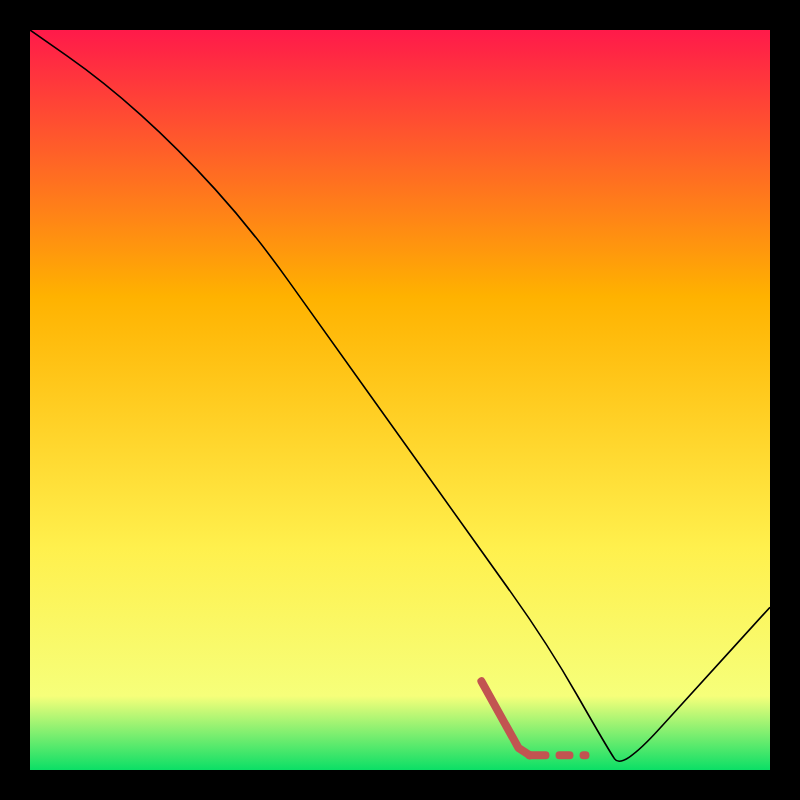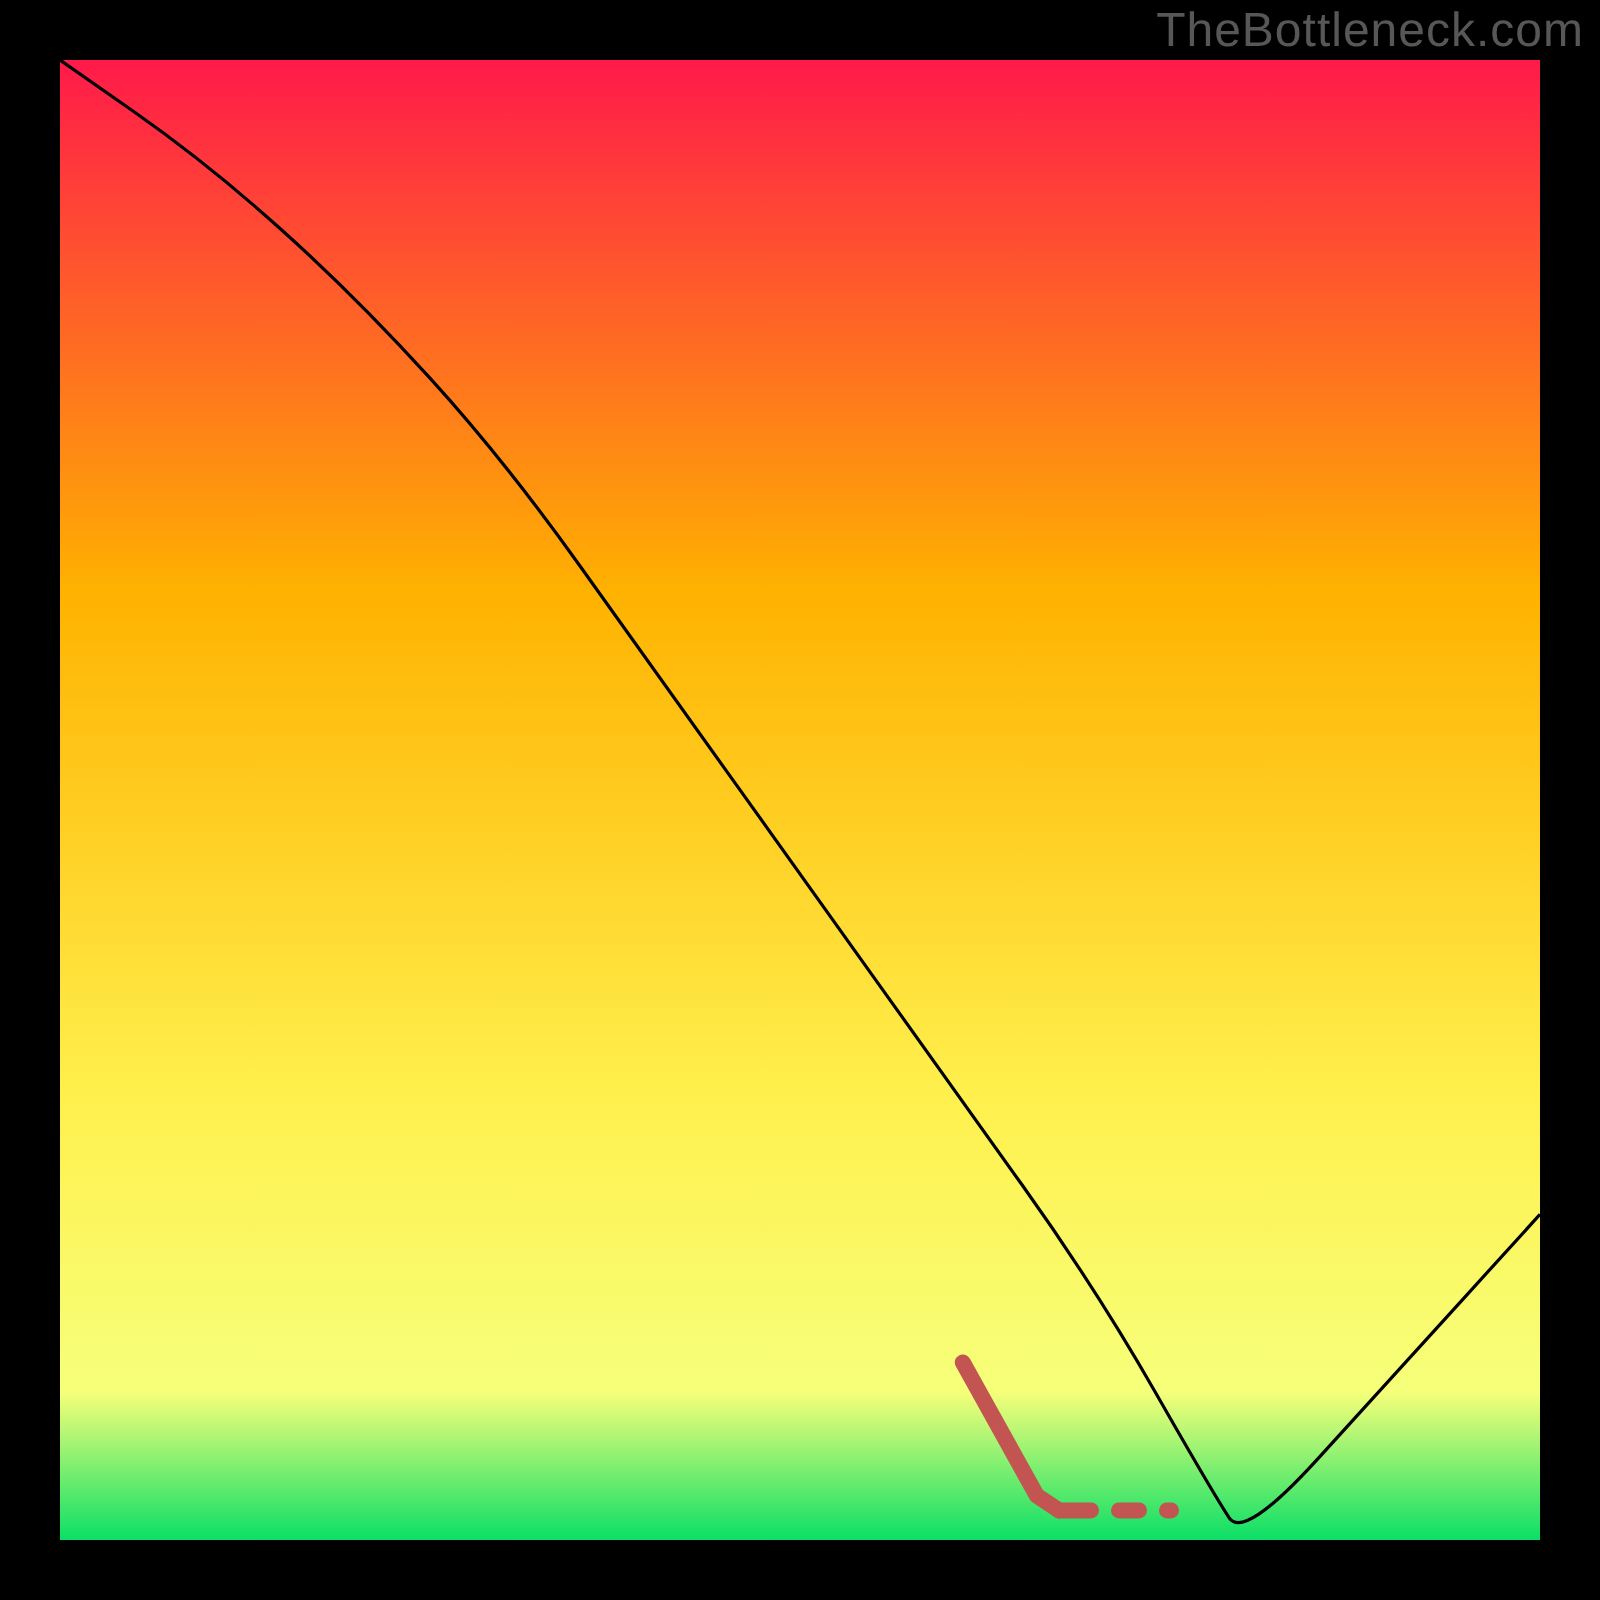--- a/index.html
+++ b/index.html
@@ -37,21 +37,20 @@
     position: absolute;
     inset: 0;
     width: 100%;
     height: 100%;
   }
 </style>
 </head>
 <body>
 
 <div class="frame">
-  <div class="attribution">TheBottleneck.com</div>
 
   <div class="plot-area">
     <svg viewBox="0 0 740 740" preserveAspectRatio="none">
       <defs>
         <linearGradient id="bg-grad" x1="0" y1="0" x2="0" y2="1">
           <stop id="g0" offset="0%" stop-color="#ff1a4a"></stop>
           <stop id="g1" offset="36%" stop-color="#ffb200"></stop>
           <stop id="g2" offset="70%" stop-color="#fff04d"></stop>
           <stop id="g3" offset="90%" stop-color="#f6ff7a"></stop>
           <stop id="g4" offset="100%" stop-color="#0bdf66"></stop>

